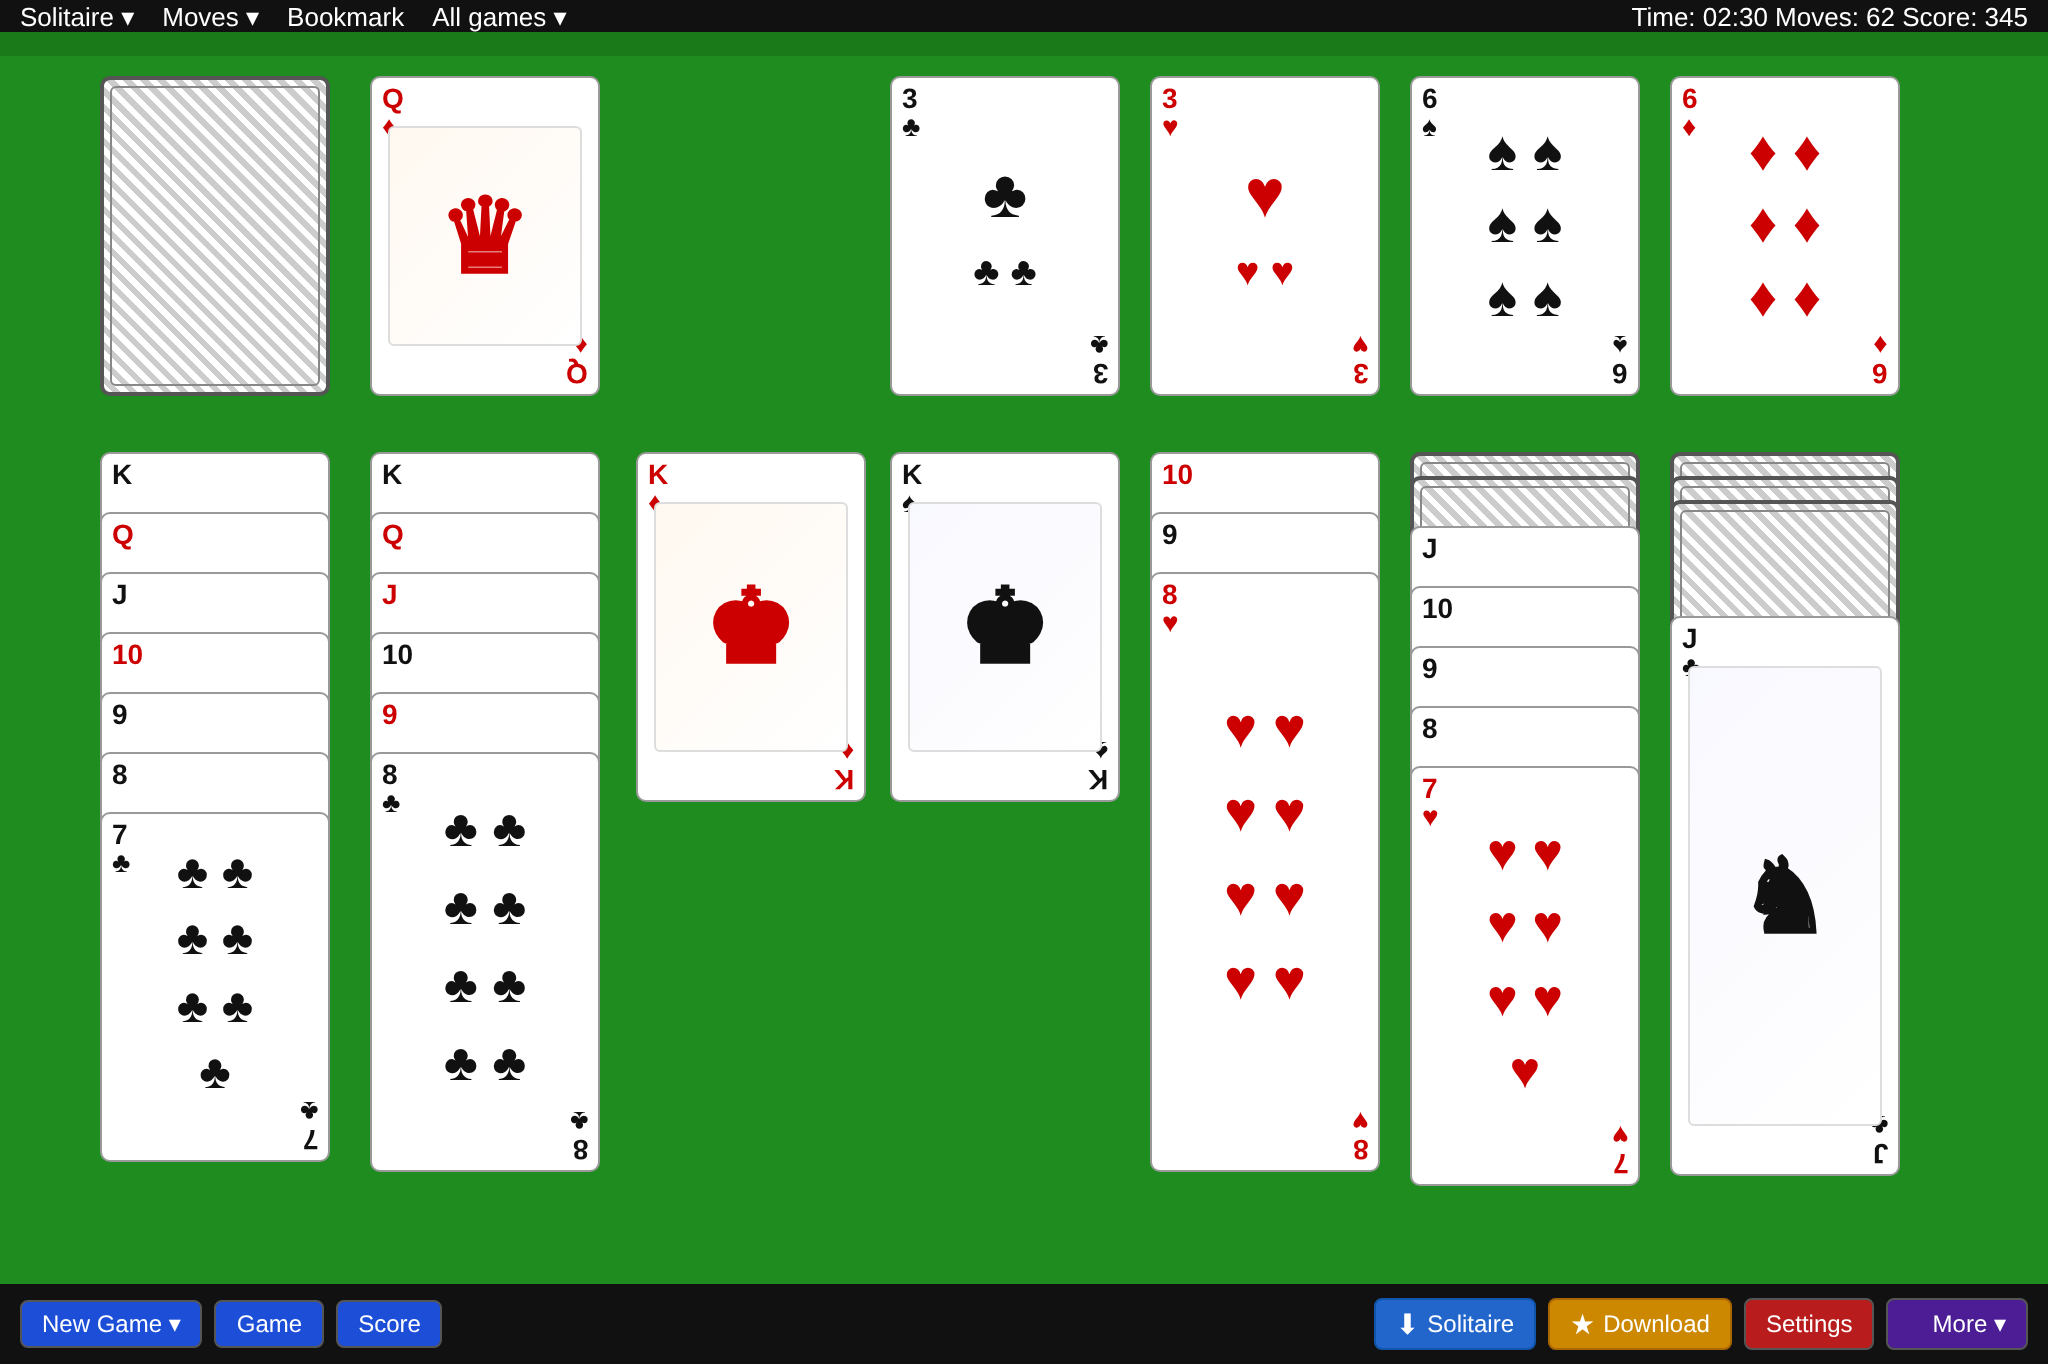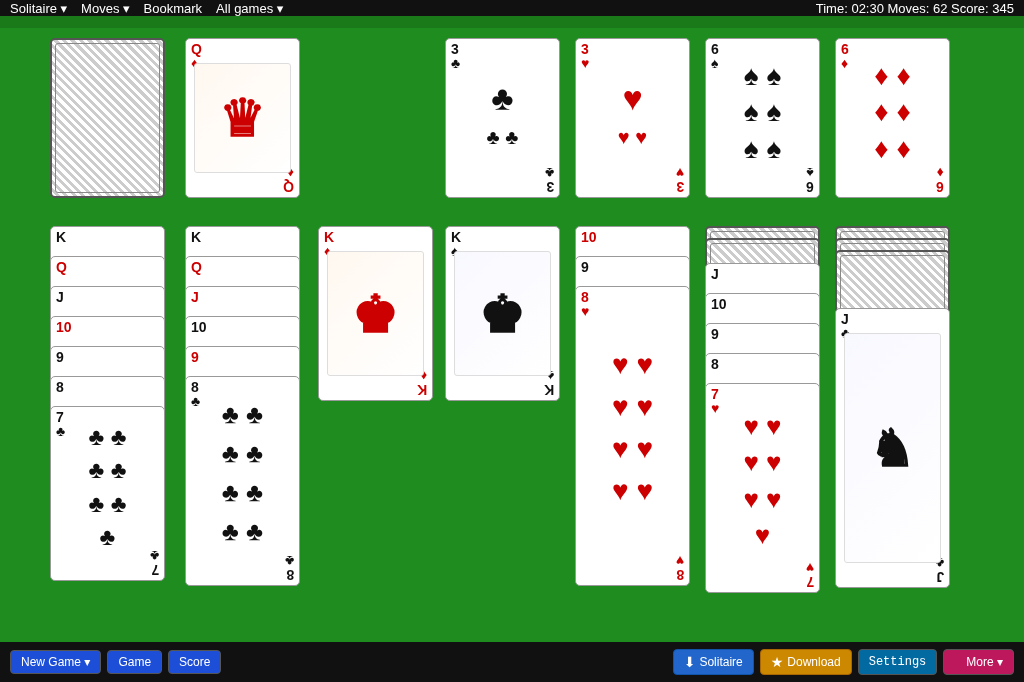--- a/index.html
+++ b/index.html
@@ -134,25 +134,24 @@
       gap: 4px;
     }
     .btn-bookmark {
       background: #cc8800;
       border-color: #aa6600;
       display: flex;
       align-items: center;
       gap: 4px;
     }
     .btn-settings {
-      background: #0369a1;
-      font-family: Liberation Mono, monospace;
+      background: #b91c1c;
     }
     .btn-more {
-      background: #be185d;
+      background: #4c1d95;
       padding-left: 22px;
     }
 
     
     
 
   </style>
 </head>
 <body>
 

